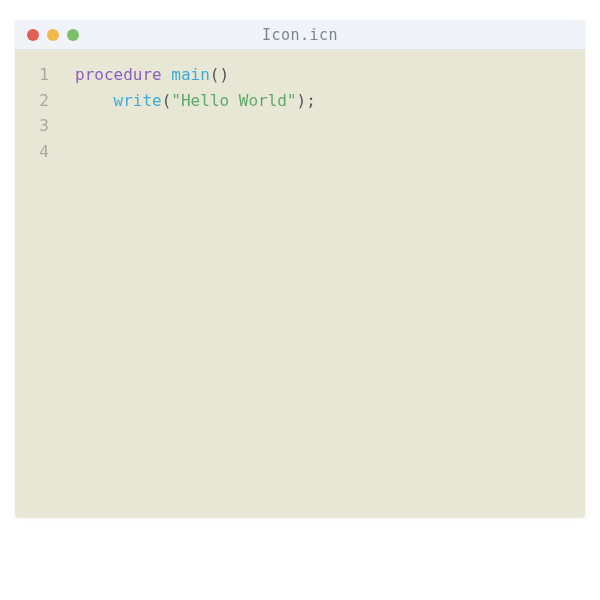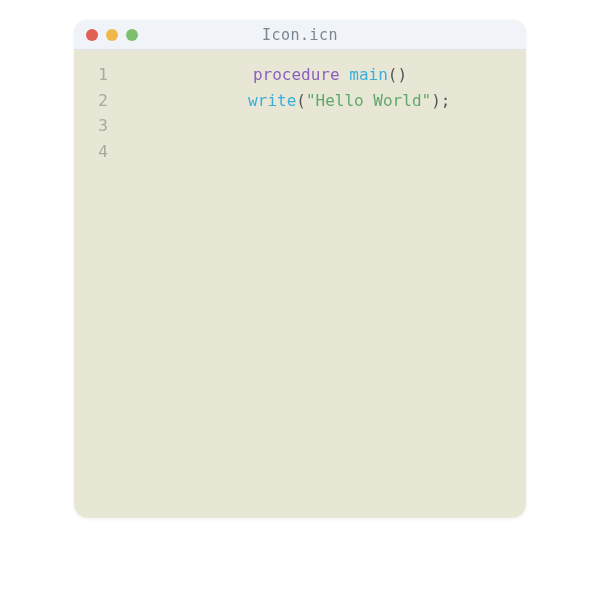--- a/index.html
+++ b/index.html
@@ -7,24 +7,24 @@
       width: 600px;
       height: 600px;
       background: #ffffff;
       display: flex;
       align-items: flex-start;
       justify-content: center;
       padding: 20px 12px;
       font-family: "Menlo", "Monaco", "Consolas", monospace;
     }
     .editor-window {
-      width: 452px;
+      width: 570px;
       height: 498px;
       background: #e8e7d6;
-      border-radius: 14px;
+      border-radius: 4px;
       overflow: hidden;
       box-shadow: 0 1px 4px rgba(0,0,0,0.05);
       display: flex;
       flex-direction: column;
     }
     .title-bar {
       height: 30px;
       background: #f0f3f7;
       border-bottom: 1px solid #e0e3e8;
       display: flex;
@@ -66,21 +66,20 @@
       text-align: right;
       color: #a8a8a0;
       user-select: none;
     }
     .gutter-line {
       padding-right: 10px;
     }
     .code-content {
       flex: 1;
       padding-left: 16px;
-      text-align: center;
     }
     .code-line {
       white-space: pre;
     }
     .tok-keyword { color: #8a5fbf; }
     .tok-ident { color: #3aaed8; }
     .tok-punc { color: #555; }
     .tok-string { color: #5fa86b; }
     .tok-empty { color: transparent; }
   </style>

